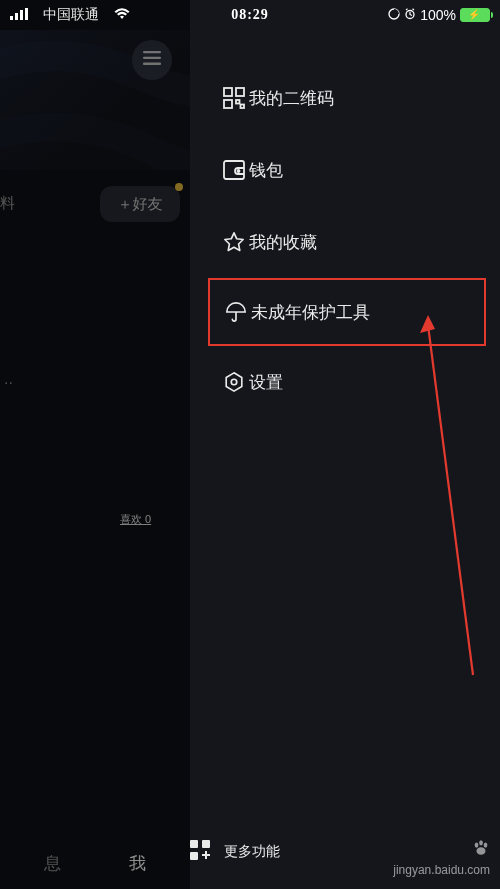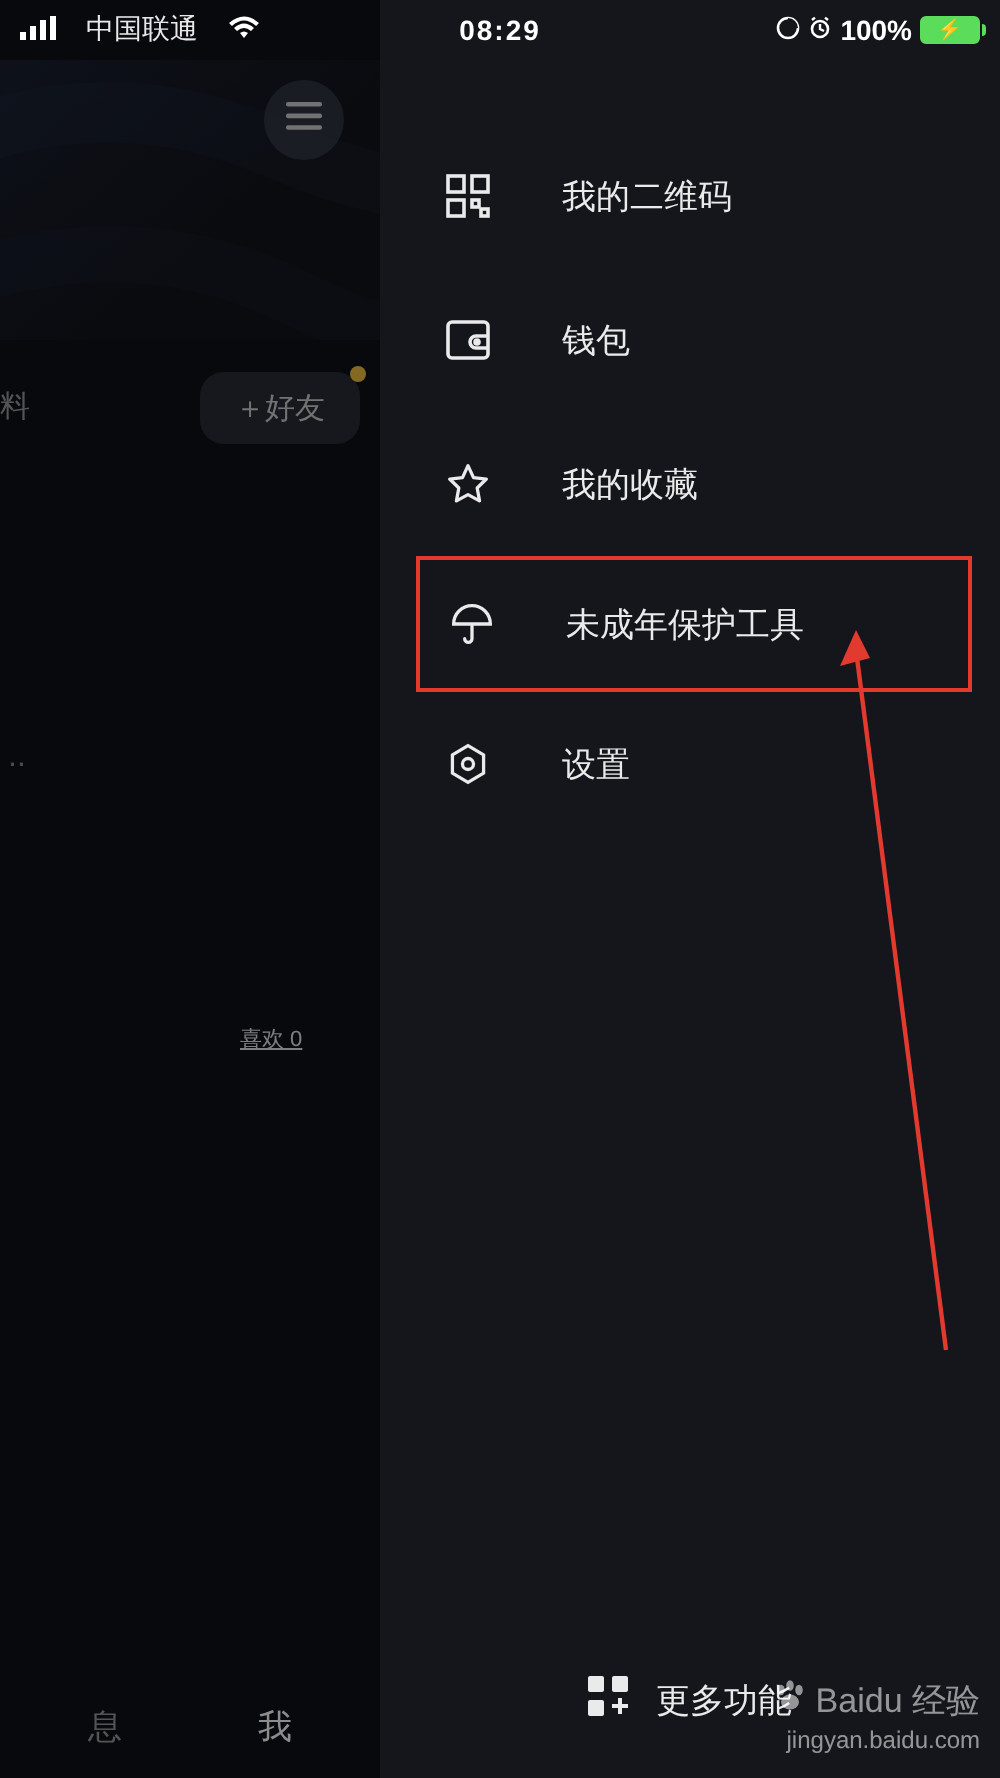--- a/index.html
+++ b/index.html
@@ -23,22 +23,23 @@
       padding: 0 10px;
       font-size: 14px;
       z-index: 100;
     }
     .status-left { display: flex; align-items: center; gap: 15px; color: #e8e8e8; }
     .status-center {
       position: absolute;
       left: 50%; transform: translateX(-50%);
       font-weight: 600;
       letter-spacing: 1px;
-    }
-    .status-right { display: flex; align-items: center; gap: 4px; font-weight: bold; }
+      font-family: Liberation Serif, serif;
+    }
+    .status-right { display: flex; align-items: center; gap: 4px; }
     .battery {
       width: 30px; height: 14px;
       border: 1.5px solid #5bdc5b;
       border-radius: 3px;
       position: relative;
       background: #5bdc5b;
     }
     .battery::after {
       content: "";
       position: absolute;
@@ -130,44 +131,44 @@
       top: 30px; left: 190px;
       width: 310px; bottom: 0;
       background: #14161c;
     }
     .menu-list {
       padding-top: 32px;
     }
     .menu-item {
       display: flex;
       align-items: center;
-      gap: 35px;
+      gap: 3px;
       padding: 24px 32px;
       color: #eaeaea;
       font-size: 17px;
     }
     .menu-item .icon {
       width: 24px; height: 24px;
       display: flex; align-items: center; justify-content: center;
       flex-shrink: 0;
     }
     .highlight-box {
       border: 2px solid #e33a2f;
       margin: 0 14px 0 18px;
       padding: 20px 14px;
     }
     .bottom-action {
       position: absolute;
       bottom: 26px; left: 0; right: 0;
       display: flex;
       align-items: center;
-      justify-content: center;
+      justify-content: flex-start;
       gap: 14px;
       color: #eaeaea;
-      font-size: 17px;
+      font-size: 14px;
     }
     
     .arrow {
       position: absolute;
       top: 315px; left: 420px;
       width: 70px; height: 370px;
       pointer-events: none;
       z-index: 50;
     }
     
@@ -335,16 +336,15 @@
 <div class="watermark">
   <div class="brand">
     <span>
       <svg width="18" height="18" viewBox="0 0 24 24" fill="rgba(255,255,255,0.55)">
           <ellipse cx="6" cy="8" rx="2.5" ry="3.5"></ellipse>
           <ellipse cx="12" cy="5" rx="2.5" ry="3.5"></ellipse>
           <ellipse cx="18" cy="8" rx="2.5" ry="3.5"></ellipse>
           <ellipse cx="12" cy="16" rx="6" ry="5"></ellipse>
         </svg>
     </span>
-    <span>Baidu 经验</span>
   </div>
   <div>jingyan.baidu.com</div>
 </div>
 
 </body></html>

